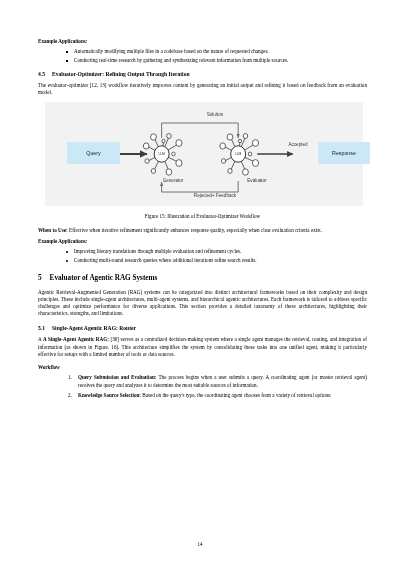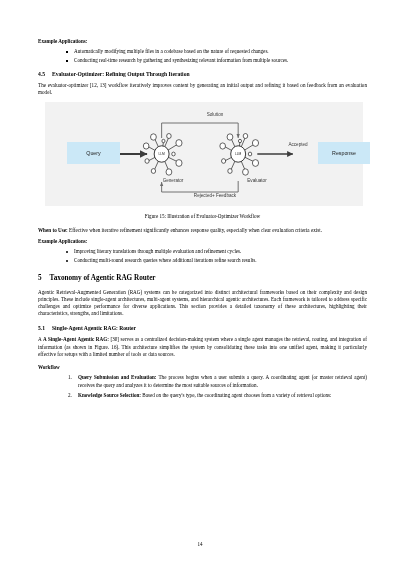--- a/index.html
+++ b/index.html
@@ -287,21 +287,21 @@
       <span>Improving literary translations through multiple evaluation and refinement cycles.</span>
     </li>
     <li>
       <span class="sq"></span>
       <span>Conducting multi-round research queries where additional iterations refine search results.</span>
     </li>
   </ul>
 
   <div class="h-sec" style="margin-top:8px;">
     <span class="h-num">5</span>
-    <span>Taxonomy of Agentic RAG Router</span>
+    <span>Evaluator of Agentic RAG Systems</span>
   </div>
   <p class="para">Agentic Retrieval-Augmented Generation (RAG) systems can be categorized into distinct architectural frameworks based on their complexity and design principles. These include single-agent architectures, multi-agent systems, and hierarchical agentic architectures. Each framework is tailored to address specific challenges and optimize performance for diverse applications. This section provides a detailed taxonomy of these architectures, highlighting their characteristics, strengths, and limitations.</p>
 
   <div class="h-sub" style="margin-top:7px;">
     <span class="h-num">5.1</span>
     <span>Single-Agent Agentic RAG: Router</span>
   </div>
   <p class="para">
     A <span class="lead-bold">A Single-Agent Agentic RAG:</span><span> [30] serves as a centralized decision-making system where a single agent manages the retrieval, routing, and integration of information (as shown in Figure. 16). This architecture simplifies the system by consolidating these tasks into one unified agent, making it particularly effective for setups with a limited number of tools or data sources.</span>
   </p>

